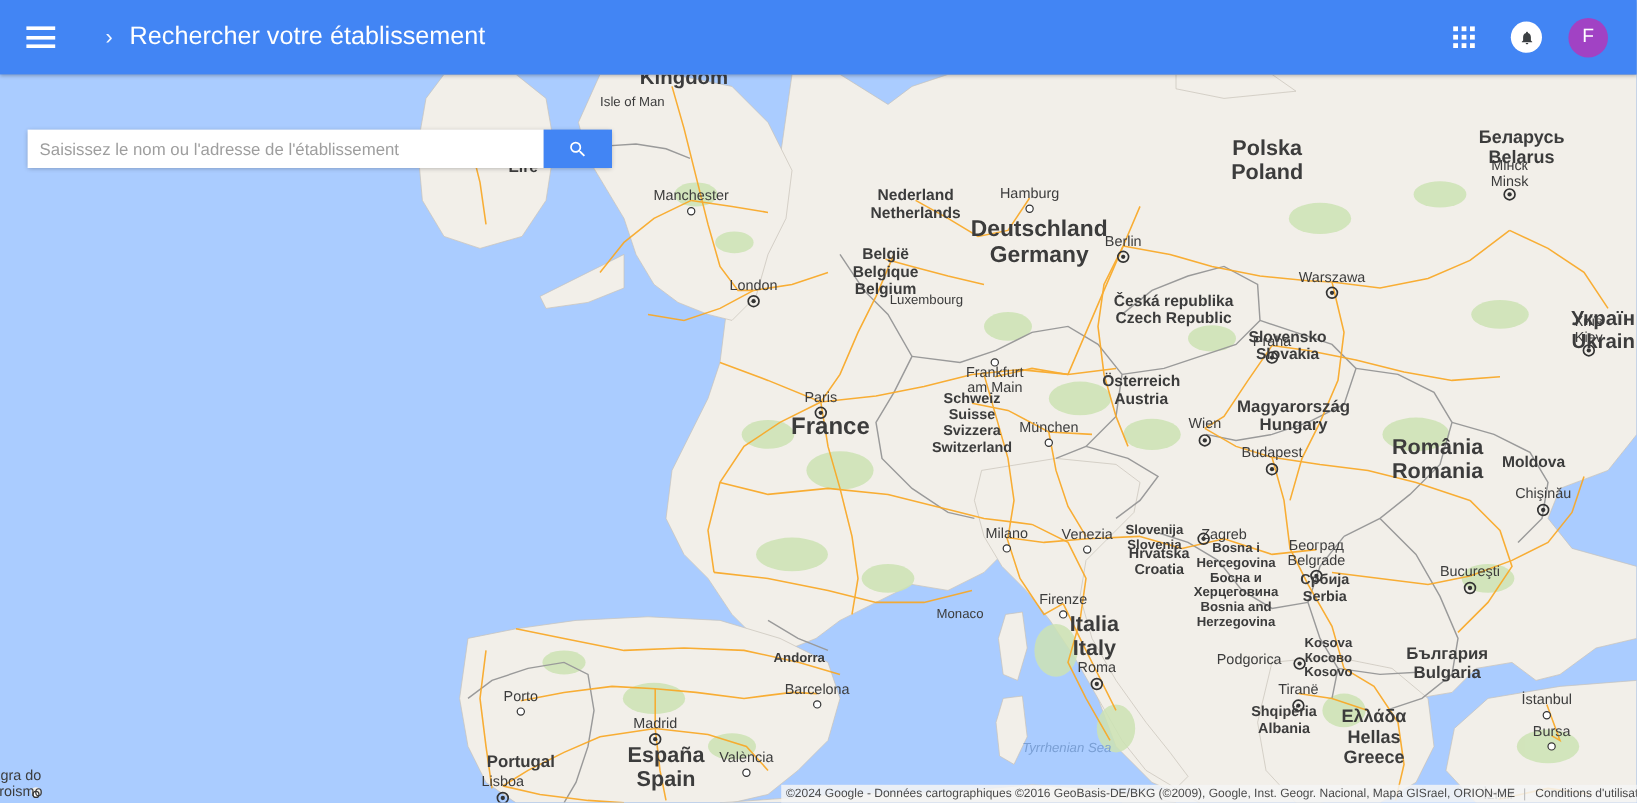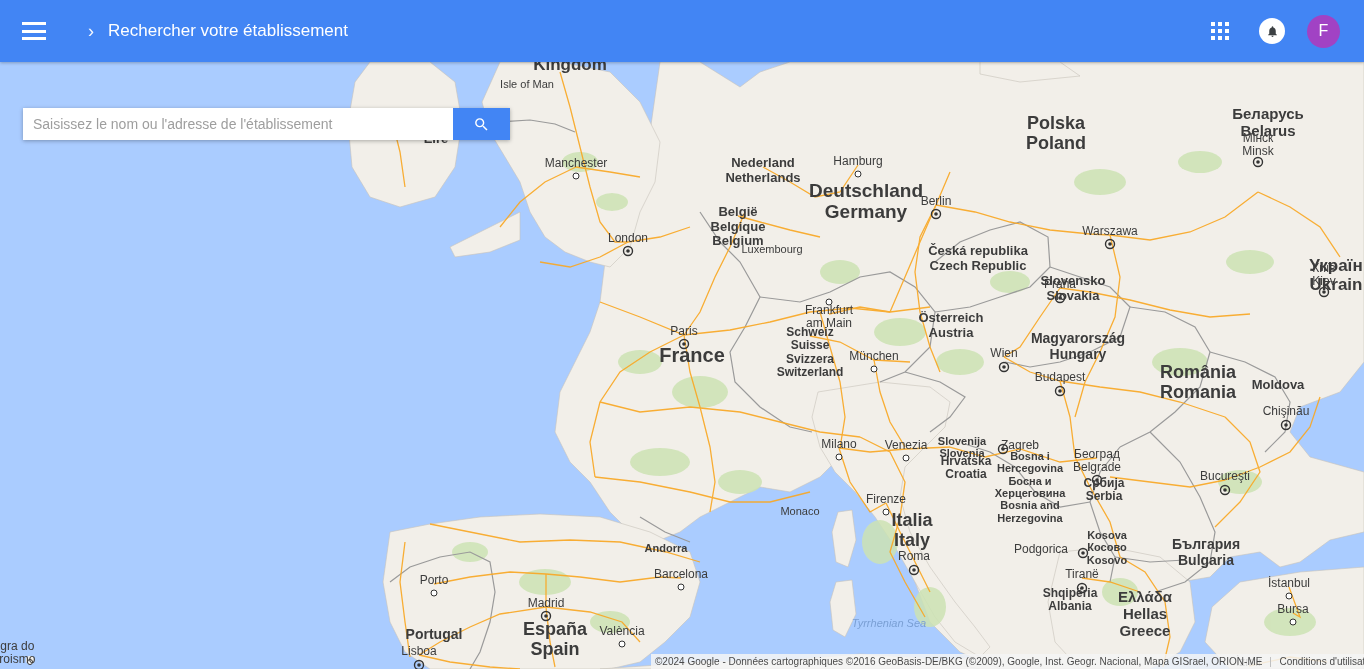--- a/index.html
+++ b/index.html
@@ -31,21 +31,21 @@
 
   #brand-title {
     color: #ffffff; font-size: 21px; font-weight: 400;
     letter-spacing: 0.1px; white-space: nowrap;
   }
   #breadcrumb-sep {
     color: #ffffff; font-size: 18px; margin: 0 14px 0 16px;
     opacity: 0.95;
   }
   #page-subtitle {
-    color: #ffffff; font-size: 17px; font-weight: 400; white-space: nowrap;
+    color: #ffffff; font-size: 21px; font-weight: 400; white-space: nowrap;
   }
   #header-right {
     margin-left: auto; display: flex; align-items: center;
     margin-right: 24px;
   }
   .apps-grid {
     width: 18px; height: 18px;
     display: grid; grid-template-columns: repeat(3, 4px);
     grid-template-rows: repeat(3, 4px); gap: 3px;
     margin-right: 30px; cursor: pointer;

